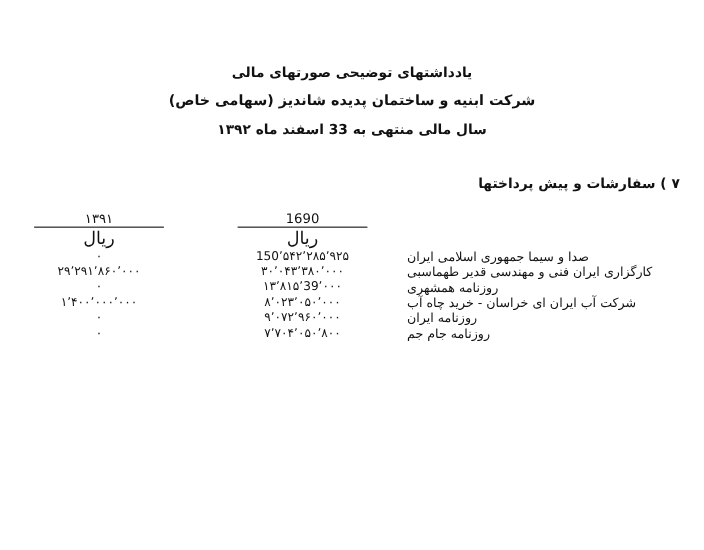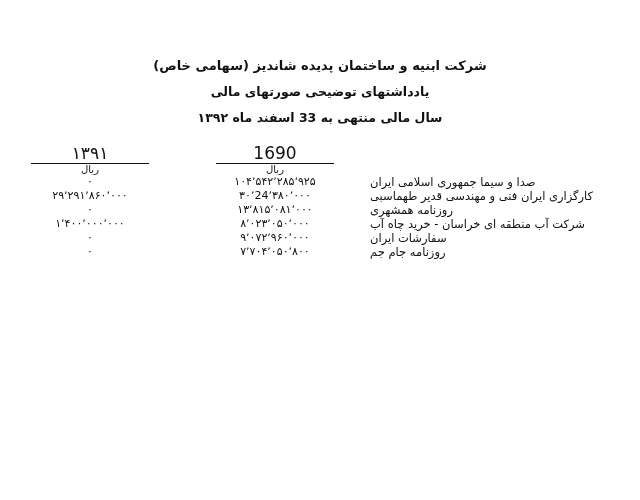--- a/index.html
+++ b/index.html
@@ -61,27 +61,27 @@
     padding: 0;
     vertical-align: top;
   }
 
   .col-desc { width: 270px; }
   .col-y2   { width: 190px; }
   .col-y1   { width: 180px; }
 
   .yhead {
     text-align: center;
-    font-size: 17px;
+    font-size: 12px;
     font-weight: normal;
     padding-bottom: 4px;
   }
   .unit {
     text-align: center;
-    font-size: 10px;
+    font-size: 16px;
     padding-top: 3px;
     padding-bottom: 6px;
   }
   .rule-cell {
     padding: 0;
     height: 1px;
   }
   .rule {
     height: 1px;
     background: #111;
@@ -109,25 +109,26 @@
     letter-spacing: 0.3px;
   }
   .zero { text-align: center; }
 </style>
 </head>
 <body>
 
 <div class="page">
 
   <div class="header">
+    <span class="line l2">یادداشتهای توضیحی صورتهای مالی</span>
     <span class="line l1">شرکت ابنیه و ساختمان پدیده شاندیز (سهامی خاص)</span>
-    <span class="line l2">یادداشتهای توضیحی صورتهای مالی</span>
     <span class="line l3">سال مالی منتهی به 33 اسفند ماه ۱۳۹۲</span>
   </div>
 
+  <div class="note-title">۷ ) سفارشات و پیش پرداختها</div>
 
   <div class="table-wrap">
     <table class="fin">
       <colgroup>
         <col class="col-desc">
         <col class="col-y2">
         <col class="col-y1">
       </colgroup>
       <thead>
         <tr>
@@ -148,47 +149,47 @@
           <td></td>
           <td class="unit">ریال</td>
           <td class="unit">ریال</td>
         </tr>
       </thead>
       <tbody>
         <tr>
           <td class="desc">
               <span class="desc-inner">صدا و سیما جمهوری اسلامی ایران</span>
             </td>
-          <td class="num">۱۰۴٬۵۴۲٬۲۸۵٬۹۲۵</td>
+          <td class="num">150٬۵۴۲٬۲۸۵٬۹۲۵</td>
           <td class="num zero">۰</td>
         </tr>
         <tr>
           <td class="desc">
               <span class="desc-inner">کارگزاری ایران فنی و مهندسی قدیر طهماسبی</span>
             </td>
-          <td class="num">۳۰٬24٬۳۸۰٬۰۰۰</td>
+          <td class="num">۳۰٬۰۴۳٬۳۸۰٬۰۰۰</td>
           <td class="num">۲۹٬۲۹۱٬۸۶۰٬۰۰۰</td>
         </tr>
         <tr>
           <td class="desc">
               <span class="desc-inner">روزنامه همشهری</span>
             </td>
-          <td class="num">۱۳٬۸۱۵٬۰۸۱٬۰۰۰</td>
-          <td class="num zero">۰</td>
-        </tr>
-        <tr>
-          <td class="desc">
-              <span class="desc-inner">شرکت آب منطقه ای خراسان - خرید چاه آب</span>
+          <td class="num">۱۳٬۸۱۵٬39٬۰۰۰</td>
+          <td class="num zero">۰</td>
+        </tr>
+        <tr>
+          <td class="desc">
+              <span class="desc-inner">شرکت آب ایران ای خراسان - خرید چاه آب</span>
             </td>
           <td class="num">۸٬۰۲۳٬۰۵۰٬۰۰۰</td>
           <td class="num">۱٬۴۰۰٬۰۰۰٬۰۰۰</td>
         </tr>
         <tr>
           <td class="desc">
-              <span class="desc-inner">سفارشات ایران</span>
+              <span class="desc-inner">روزنامه ایران</span>
             </td>
           <td class="num">۹٬۰۷۲٬۹۶۰٬۰۰۰</td>
           <td class="num zero">۰</td>
         </tr>
         <tr>
           <td class="desc">
               <span class="desc-inner">روزنامه جام جم</span>
             </td>
           <td class="num">۷٬۷۰۴٬۰۵۰٬۸۰۰</td>
           <td class="num zero">۰</td>

